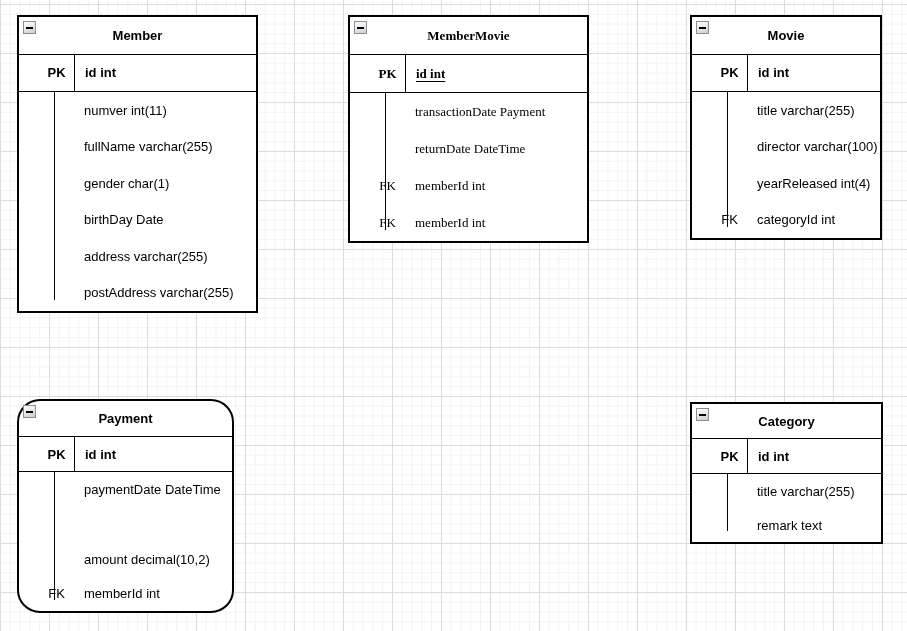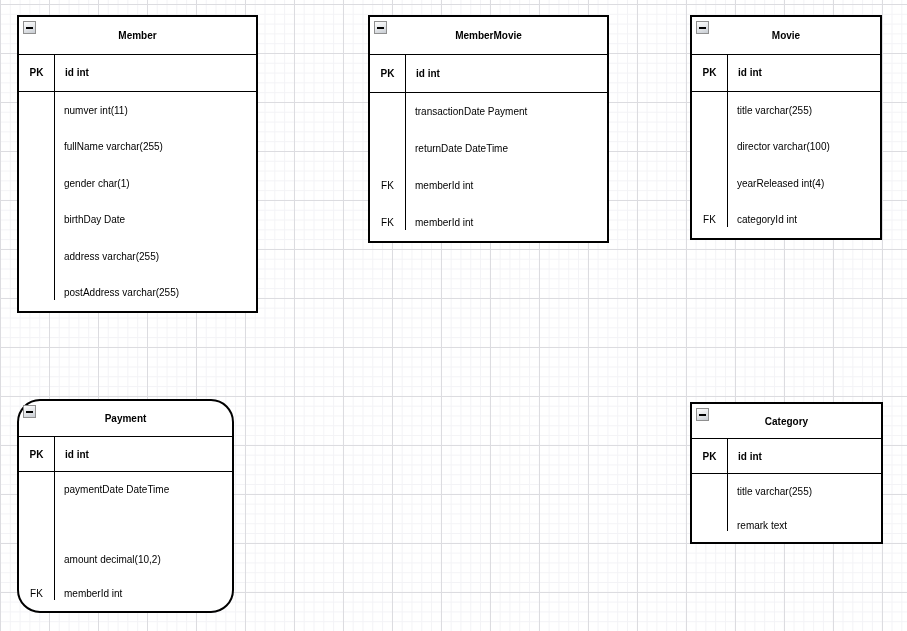--- a/index.html
+++ b/index.html
@@ -10,25 +10,25 @@
       linear-gradient(to right, #dcdce0 1px, transparent 1px),
       linear-gradient(to bottom, #dcdce0 1px, transparent 1px),
       linear-gradient(to right, #f3f3f6 1px, transparent 1px),
       linear-gradient(to bottom, #f3f3f6 1px, transparent 1px);
     background-size:49px 49px,49px 49px,9.8px 9.8px,9.8px 9.8px;
     background-position:0 0,0 4px,0 0,0 4px;
     font-family:"Liberation Sans", sans-serif;
   }
   .table{
     position:absolute;box-sizing:border-box;border:2px solid #000;background:#fff;
-    display:flex;flex-direction:column;font-size:10px;color:#000;
+    display:flex;flex-direction:column;font-size:13px;color:#000;
   }
   .trow{display:flex;align-items:center;flex:1;min-height:0;}
   .title-row{position:relative;justify-content:center;font-weight:700;border-bottom:1px solid #000;}
-  .key-cell{flex:0 0 35px;align-self:stretch;display:flex;align-items:center;justify-content:center;}
+  .key-cell{flex:0 0 35px;align-self:stretch;display:flex;align-items:center;justify-content:center;padding-left:20px;}
   .val-cell{flex:1;padding-left:10px;white-space:nowrap;overflow:hidden;}
   .pk-row{border-bottom:1px solid #000;}
   .pk-row .key-cell{font-weight:700;border-right:1px solid #000;}
   .pk-row .val-cell{font-weight:700;text-decoration:underline;text-underline-offset:3px;text-decoration-thickness:1.5px;}
   .fields{display:flex;flex-direction:column;position:relative;min-height:0;}
   .vline{position:absolute;left:35px;top:0;bottom:11px;width:1px;background:#000;}
   .collapse{
     position:absolute;left:4px;top:4px;width:13px;height:13px;box-sizing:border-box;
     border:1px solid #8f8f8f;background:linear-gradient(160deg,#fdfdfd 0%,#e4e6e9 55%,#c7ccd2 100%);
     display:flex;align-items:center;justify-content:center;
@@ -73,21 +73,21 @@
         <span class="key-cell"></span>
         <span class="val-cell">address varchar(255)</span>
       </div>
       <div class="trow field-row">
         <span class="key-cell"></span>
         <span class="val-cell">postAddress varchar(255)</span>
       </div>
     </div>
   </div>
 
-  <div class="table" style="left:368px;top:15px;width:241px;height:228px;">
+  <div class="table" style="left:348px;top:15px;width:241px;height:228px;font-family:Liberation Serif, serif;">
     <div class="trow title-row">
       <span class="collapse">
           <span class="minus"></span>
         </span>
       <span>MemberMovie</span>
     </div>
     <div class="trow pk-row">
       <span class="key-cell">PK</span>
       <span class="val-cell">id int</span>
     </div>

